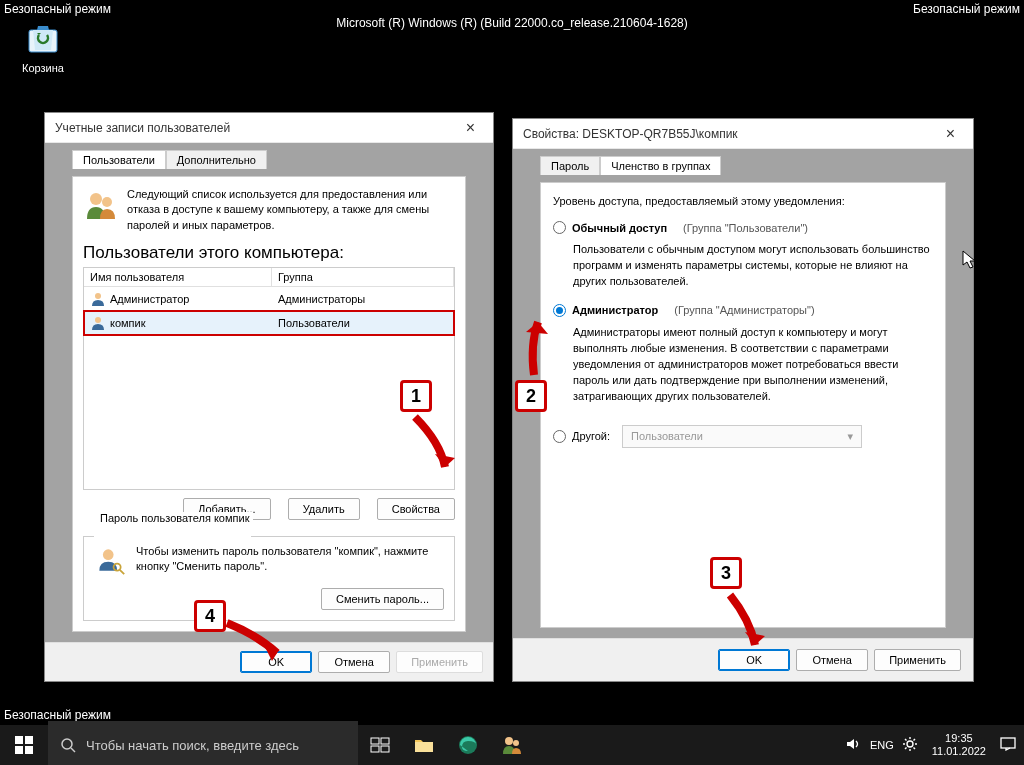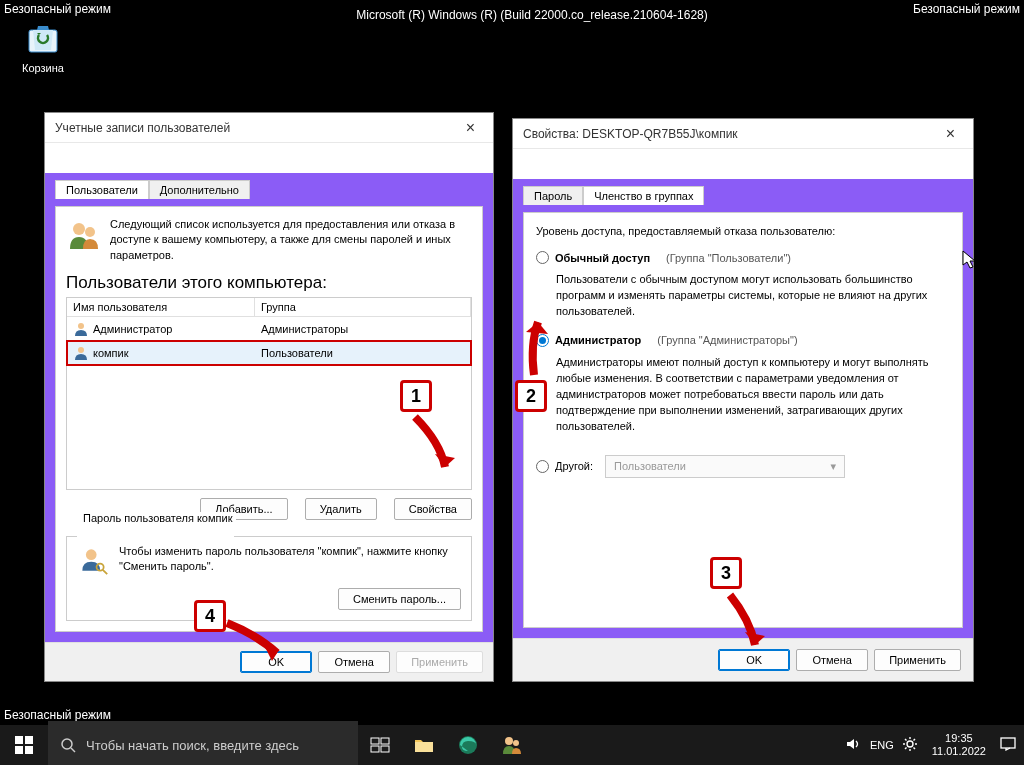--- a/index.html
+++ b/index.html
@@ -1,31 +1,31 @@
 <!DOCTYPE html>
 <html><head>
 <meta charset="utf-8">
 <style>
   * { box-sizing: border-box; margin: 0; padding: 0; font-family: 'Segoe UI', Tahoma, sans-serif; }
   body { width: 1024px; height: 765px; background: #000; position: relative; overflow: hidden; }
 
   .safe-mode-text { position: absolute; color: #fff; font-size: 12px; }
   .sm-topleft { top: 2px; left: 4px; }
   .sm-topright { top: 2px; right: 4px; }
-  .sm-build { top: 8px; left: 50%; transform: translateX(-50%); margin-left: 20px; }
+  .sm-build { top: 16px; left: 50%; transform: translateX(-50%); }
   .sm-bottom { bottom: 43px; left: 4px; }
 
   .desktop-icon { position: absolute; top: 20px; left: 22px; text-align: center; color: #fff; font-size: 11px; }
   .recycle-svg { width: 36px; height: 36px; margin: 0 auto 4px; }
 
   
   .win { position: absolute; background: #fff; border: 1px solid #888; box-shadow: 2px 2px 8px rgba(0,0,0,0.4); display: flex; flex-direction: column; }
   .win-title { height: 30px; background: #fff; display: flex; align-items: center; padding: 0 10px; font-size: 12px; color: #333; border-bottom: 1px solid #e8e8e8; }
   .win-title .close { margin-left: auto; font-size: 16px; color: #333; cursor: pointer; padding: 0 8px; }
-  .win-body { flex: 1; background: #8b5cf6; padding: 6px 10px 10px; display: flex; flex-direction: column; font-size: 11px; margin-top: 30px; }
+  .win-body { flex: 1; background: #a3a3a3; padding: 6px 27px 10px; display: flex; flex-direction: column; font-size: 11px; }
 
   
   .tabs { display: flex; gap: 0; margin-bottom: 8px; }
   .tab { background: #fff; border: 1px solid #ccc; border-bottom: none; padding: 3px 10px; font-size: 11px; position: relative; top: 1px; }
   .tab.active { z-index: 2; }
   .tab.inactive { background: #f0f0f0; }
   .tab-panel { background: #fff; border: 1px solid #ccc; flex: 1; padding: 10px; display: flex; flex-direction: column; }
 
   
   .info-row { display: flex; gap: 8px; margin-bottom: 10px; }
@@ -186,21 +186,21 @@
   <div class="win-title">
     <span>Свойства: DESKTOP-QR7B55J\компик</span>
     <span class="close">×</span>
   </div>
   <div class="win-body">
     <div class="tabs">
       <div class="tab inactive">Пароль</div>
       <div class="tab active">Членство в группах</div>
     </div>
     <div class="tab-panel rw-body">
-      <div class="rw-heading">Уровень доступа, предоставляемый отказа пользователю:</div>
+      <div class="rw-heading">Уровень доступа, предоставляемый этому уведомления:</div>
 
       <div class="radio-row">
         <span class="radio"></span>
         <span class="radio-label">Обычный доступ</span>
         <span class="radio-group-txt">(Группа "Пользователи")</span>
       </div>
       <div class="radio-desc">Пользователи с обычным доступом могут использовать большинство программ и изменять параметры системы, которые не влияют на других пользователей.</div>
 
       <div class="radio-row">
         <span class="radio checked"></span>

